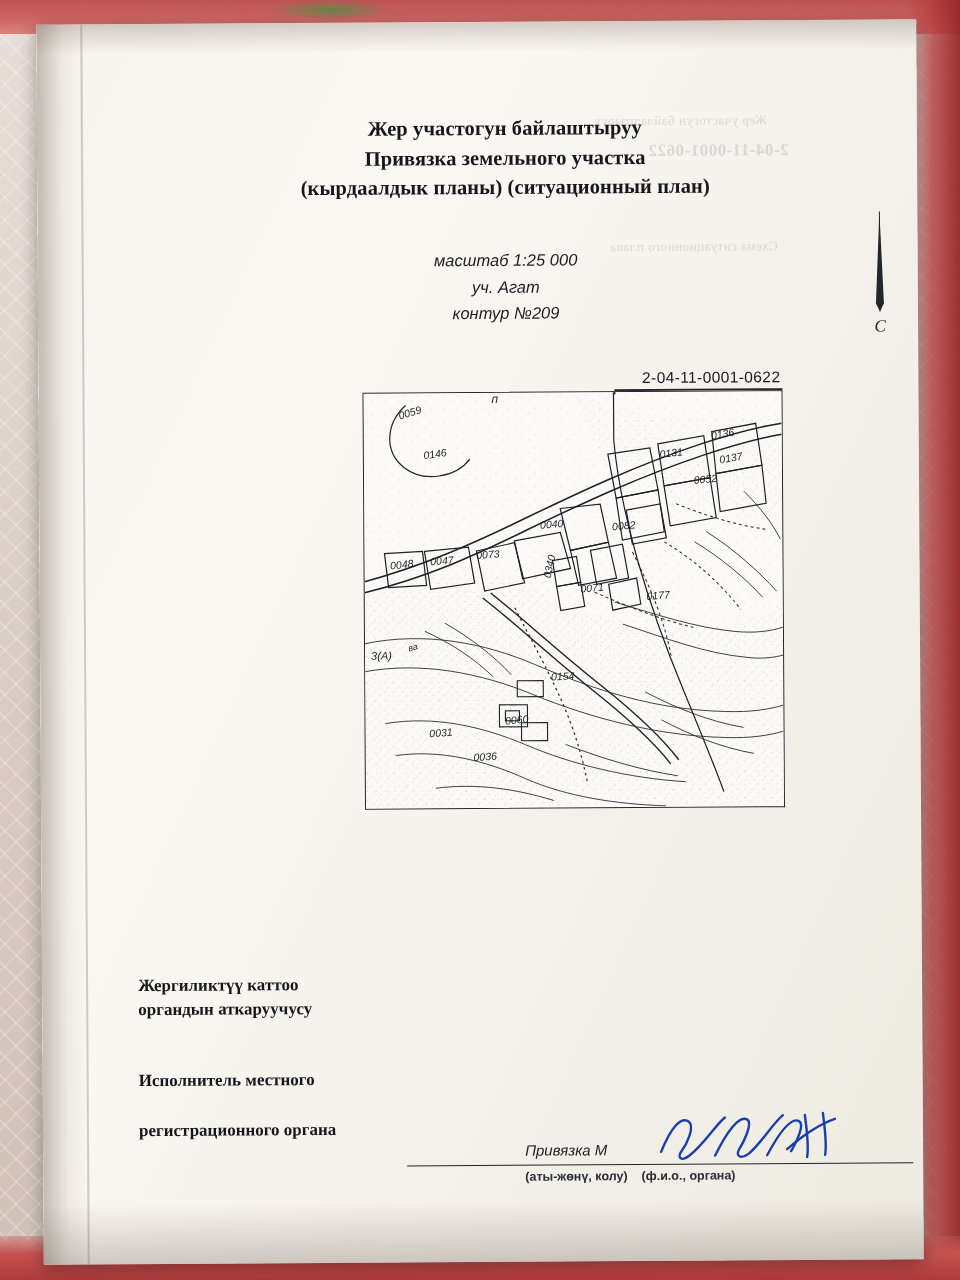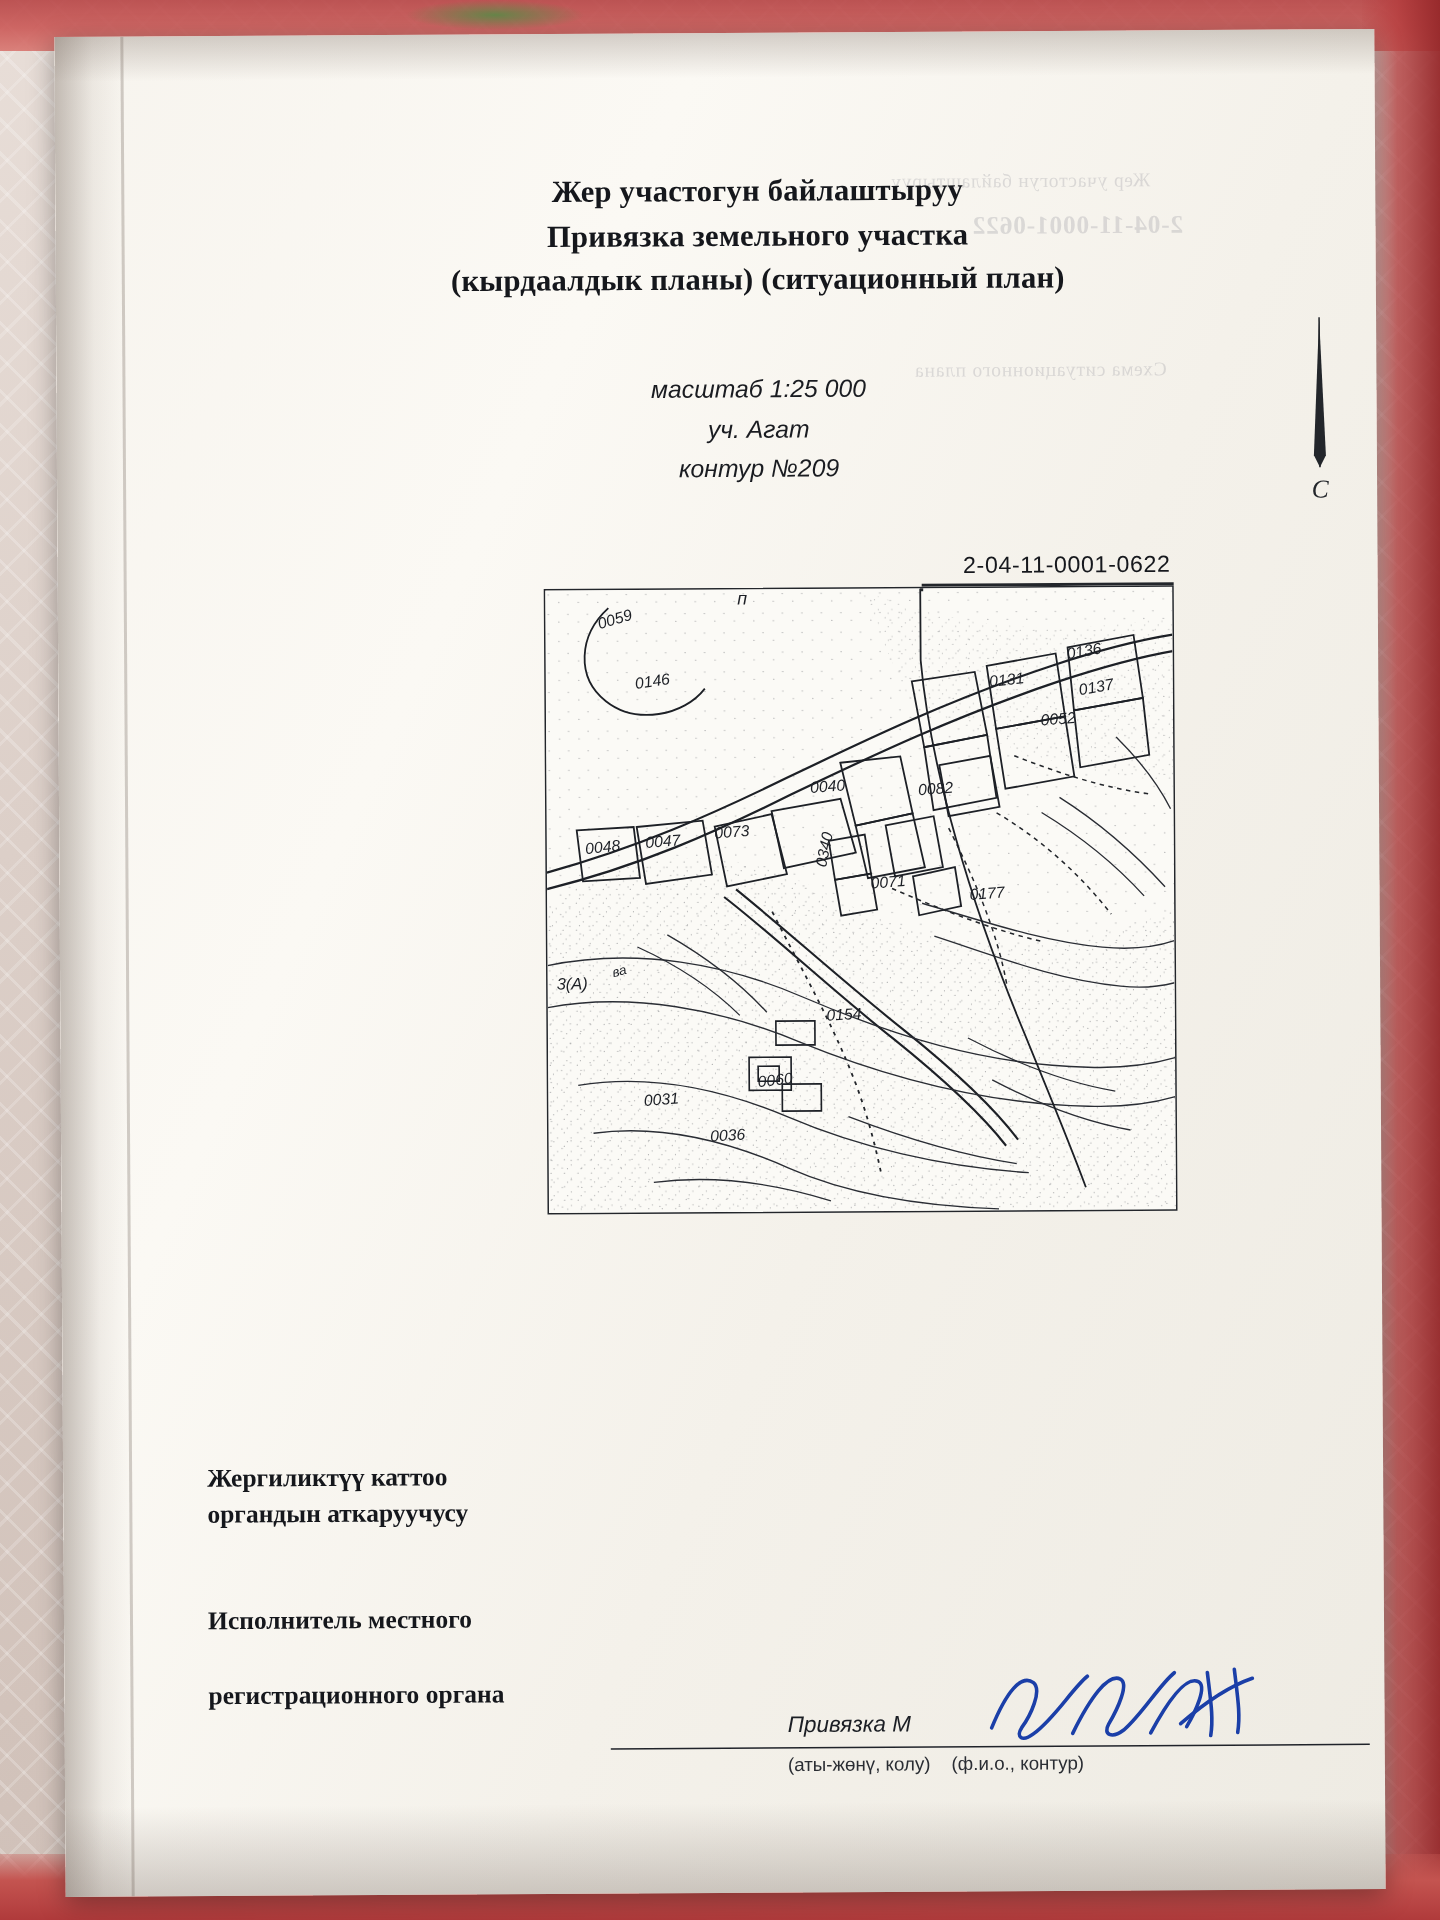--- a/index.html
+++ b/index.html
@@ -236,20 +236,21 @@
   }
   .caption-row {
     display: flex;
     margin-top: 4px;
     padding-left: 268px;
   }
   .caption {
     font-family: "Liberation Sans", sans-serif;
     font-size: 12.5px;
     color: #2a2d33;
+    font-weight: bold;
   }
   .caption.first { margin-left: 118px; }
   .caption.second { margin-left: 14px; }
 </style>
 </head>
 <body>
 
 <div class="backdrop"></div>
 <div class="backdrop-red-strip"></div>
 <div class="backdrop-red-right"></div>
@@ -434,18 +435,18 @@
               <path d="M132 40 C146 28 162 16 180 10"></path>
               <path d="M150 6 C152 24 154 36 152 48"></path>
               <path d="M168 4 C170 22 172 34 170 46"></path>
             </g>
           </svg>
         </div>
       </div>
 
       <div class="caption-row">
         <div class="caption first">(аты-жөнү, колу)</div>
-        <div class="caption second">(ф.и.о., контур)</div>
+        <div class="caption second">(ф.и.о., органа)</div>
       </div>
     </div>
 
   </div>
 </div>
 
 </body></html>

